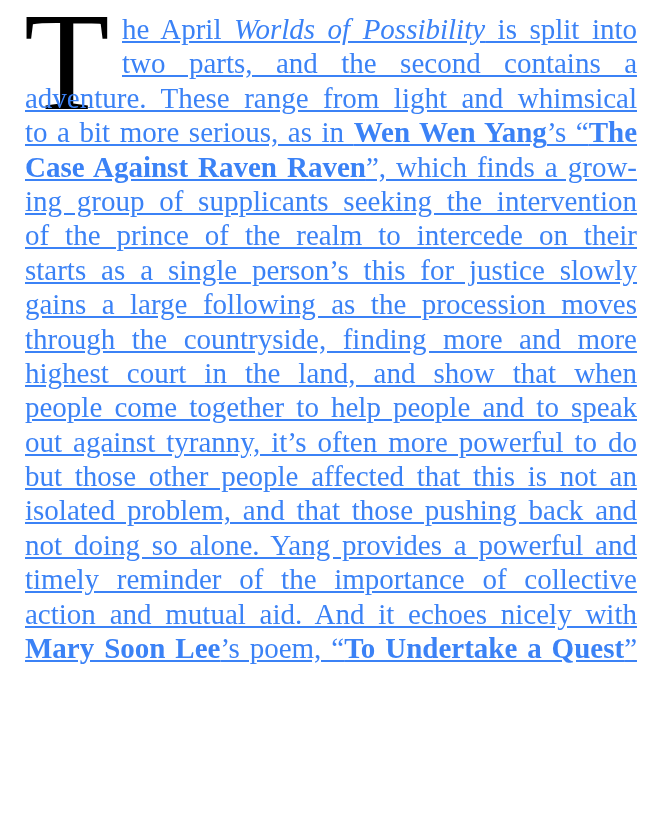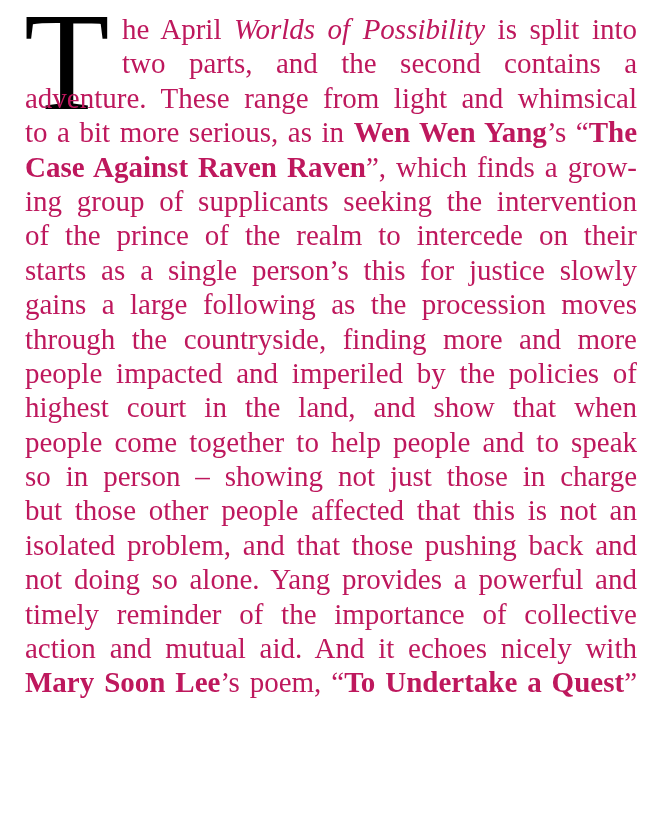--- a/index.html
+++ b/index.html
@@ -18,24 +18,25 @@
     position: absolute;
     left: 25px;
     top: 12px;
     width: 612px;
   }
   .line {
     font-family: "Liberation Serif", serif;
     font-size: 29px;
     line-height: 34.4px;
     height: 34.4px;
-    color: #be185d;
+    color: #3b82f6;
     text-align: justify;
     text-align-last: justify;
     overflow: hidden;
+    text-decoration: underline;
   }
   .line.indent {
     margin-left: 97px;
   }
   .run-b { font-weight: bold; }
   .run-i { font-style: italic; }
   .dropcap {
     position: absolute;
     left: 24px;
     top: -8px;
@@ -55,24 +56,23 @@
       <div class="line indent"><span class="run-r">he April </span><span class="run-i">Worlds of Possibility</span><span class="run-r"> is split into</span></div>
       <div class="line indent"><span class="run-r">two parts, and the second contains a</span></div>
       <div class="line"><span class="run-r">adventure. These range from light and whimsical</span></div>
       <div class="line"><span class="run-r">to a bit more serious, as in </span><span class="run-b">Wen Wen Yang</span><span class="run-r">’s “</span><span class="run-b">The</span></div>
       <div class="line"><span class="run-b">Case Against Raven Raven</span><span class="run-r">”, which finds a grow-</span></div>
       <div class="line"><span class="run-r">ing group of supplicants seeking the intervention</span></div>
       <div class="line"><span class="run-r">of the prince of the realm to intercede on their</span></div>
       <div class="line"><span class="run-r">starts as a single person’s this for justice slowly</span></div>
       <div class="line"><span class="run-r">gains a large following as the procession moves</span></div>
       <div class="line"><span class="run-r">through the countryside, finding more and more</span></div>
-      <div class="line"><span class="run-r">people impacted and imperiled by the policies of</span></div>
       <div class="line"><span class="run-r">highest court in the land, and show that when</span></div>
       <div class="line"><span class="run-r">people come together to help people and to speak</span></div>
-      <div class="line"><span class="run-r">so in person – showing not just those in charge</span></div>
+      <div class="line"><span class="run-r">out against tyranny, it’s often more powerful to do</span></div>
       <div class="line"><span class="run-r">but those other people affected that this is not an</span></div>
       <div class="line"><span class="run-r">isolated problem, and that those pushing back and</span></div>
       <div class="line"><span class="run-r">not doing so alone. Yang provides a powerful and</span></div>
       <div class="line"><span class="run-r">timely reminder of the importance of collective</span></div>
       <div class="line"><span class="run-r">action and mutual aid. And it echoes nicely with</span></div>
       <div class="line"><span class="run-b">Mary Soon Lee</span><span class="run-r">’s poem, “</span><span class="run-b">To Undertake a Quest</span><span class="run-r">”</span></div>
     </div>
 </div>
 
 </body></html>

